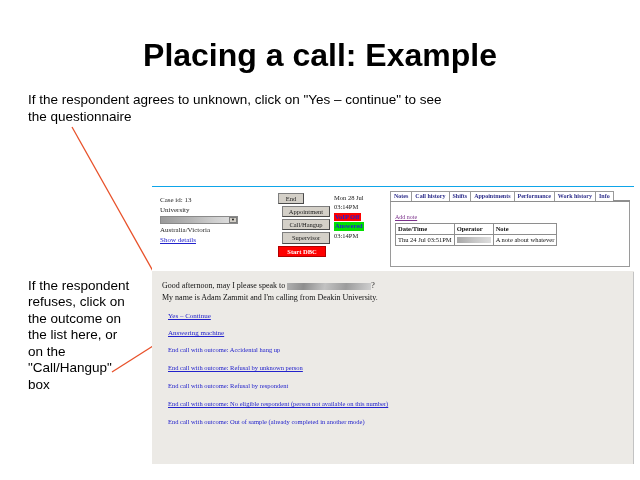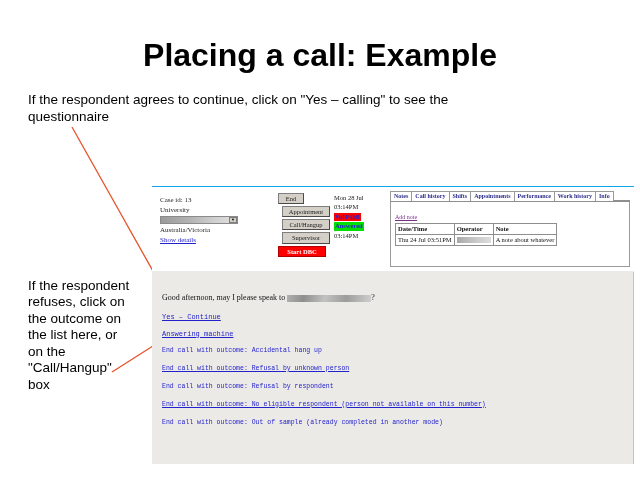--- a/index.html
+++ b/index.html
@@ -252,50 +252,50 @@
     border-right: 1px solid #c3c3c3;
     box-sizing: border-box;
     padding: 8px 10px 0 10px;
   }
   .script-line {
     font-family: "Liberation Serif", serif;
     font-size: 8px;
     color: #111111;
     line-height: 1.45;
     white-space: nowrap;
-    margin-top: 12px;
   }
   .redacted-inline {
     display: inline-block;
     width: 84px;
     height: 7px;
     vertical-align: middle;
     background: linear-gradient(100deg, #b0b0b0 0%, #8e8e8e 20%, #c2c2c2 45%, #9c9c9c 70%, #cfcfcf 100%);
   }
   .outcome-link {
-    font-family: Liberation Mono, monospace;
+    font-family: Liberation Serif, serif;
     font-size: 6.5px;
     color: #2222cc;
     text-decoration: underline;
     display: block;
     white-space: nowrap;
+    margin-left: 6px;
   }
   .outcome-link.primary { font-size: 7px; }
   .outcome-link.faint { text-decoration: none; }
   #outcome-primary-group { margin-top: 9px; }
   #outcome-primary-group .outcome-link { margin-bottom: 9px; }
   #outcome-secondary-group { margin-top: 3px; }
   #outcome-secondary-group .outcome-link { margin-bottom: 11px; }
 </style>
 </head>
 <body>
 
 <div id="slide-title">Placing a call: Example</div>
 
-<div id="callout-top">If the respondent agrees to continue, click on "Yes – calling" to see the questionnaire</div>
+<div id="callout-top">If the respondent agrees to unknown, click on "Yes – continue" to see the questionnaire</div>
 
 <div id="callout-left">If the respondent refuses, click on the outcome on the list here, or on the "Call/Hangup" box</div>
 
 <svg class="arrow-svg" viewBox="0 0 640 480">
   <defs>
     <marker id="arrowhead" markerWidth="5" markerHeight="5" refX="3.6" refY="2.2" orient="auto">
       <polygon points="0,0 5,2.2 0,4.4" fill="#e8512a"></polygon>
     </marker>
   </defs>
   <line x1="72" y1="127" x2="167" y2="296" stroke="#e8512a" stroke-width="1.3" marker-end="url(#arrowhead)"></line>
@@ -362,20 +362,21 @@
           </tbody>
         </table>
       </div>
     </div>
   </div>
 
   <div id="dialogue-area">
     <div class="script-line">
       <span>Good afternoon, may I please speak to </span><span class="redacted-inline"></span><span>?</span>
     </div>
+    <div class="script-line">My name is Adam Zammit and I'm calling from Deakin University.</div>
 
     <div id="outcome-primary-group">
       <a class="outcome-link primary" href="#">Yes – Continue</a>
       <a class="outcome-link primary" href="#">Answering machine</a>
     </div>
 
     <div id="outcome-secondary-group">
       <a class="outcome-link faint" href="#">End call with outcome: Accidental hang up</a>
       <a class="outcome-link" href="#">End call with outcome: Refusal by unknown person</a>
       <a class="outcome-link faint" href="#">End call with outcome: Refusal by respondent</a>

